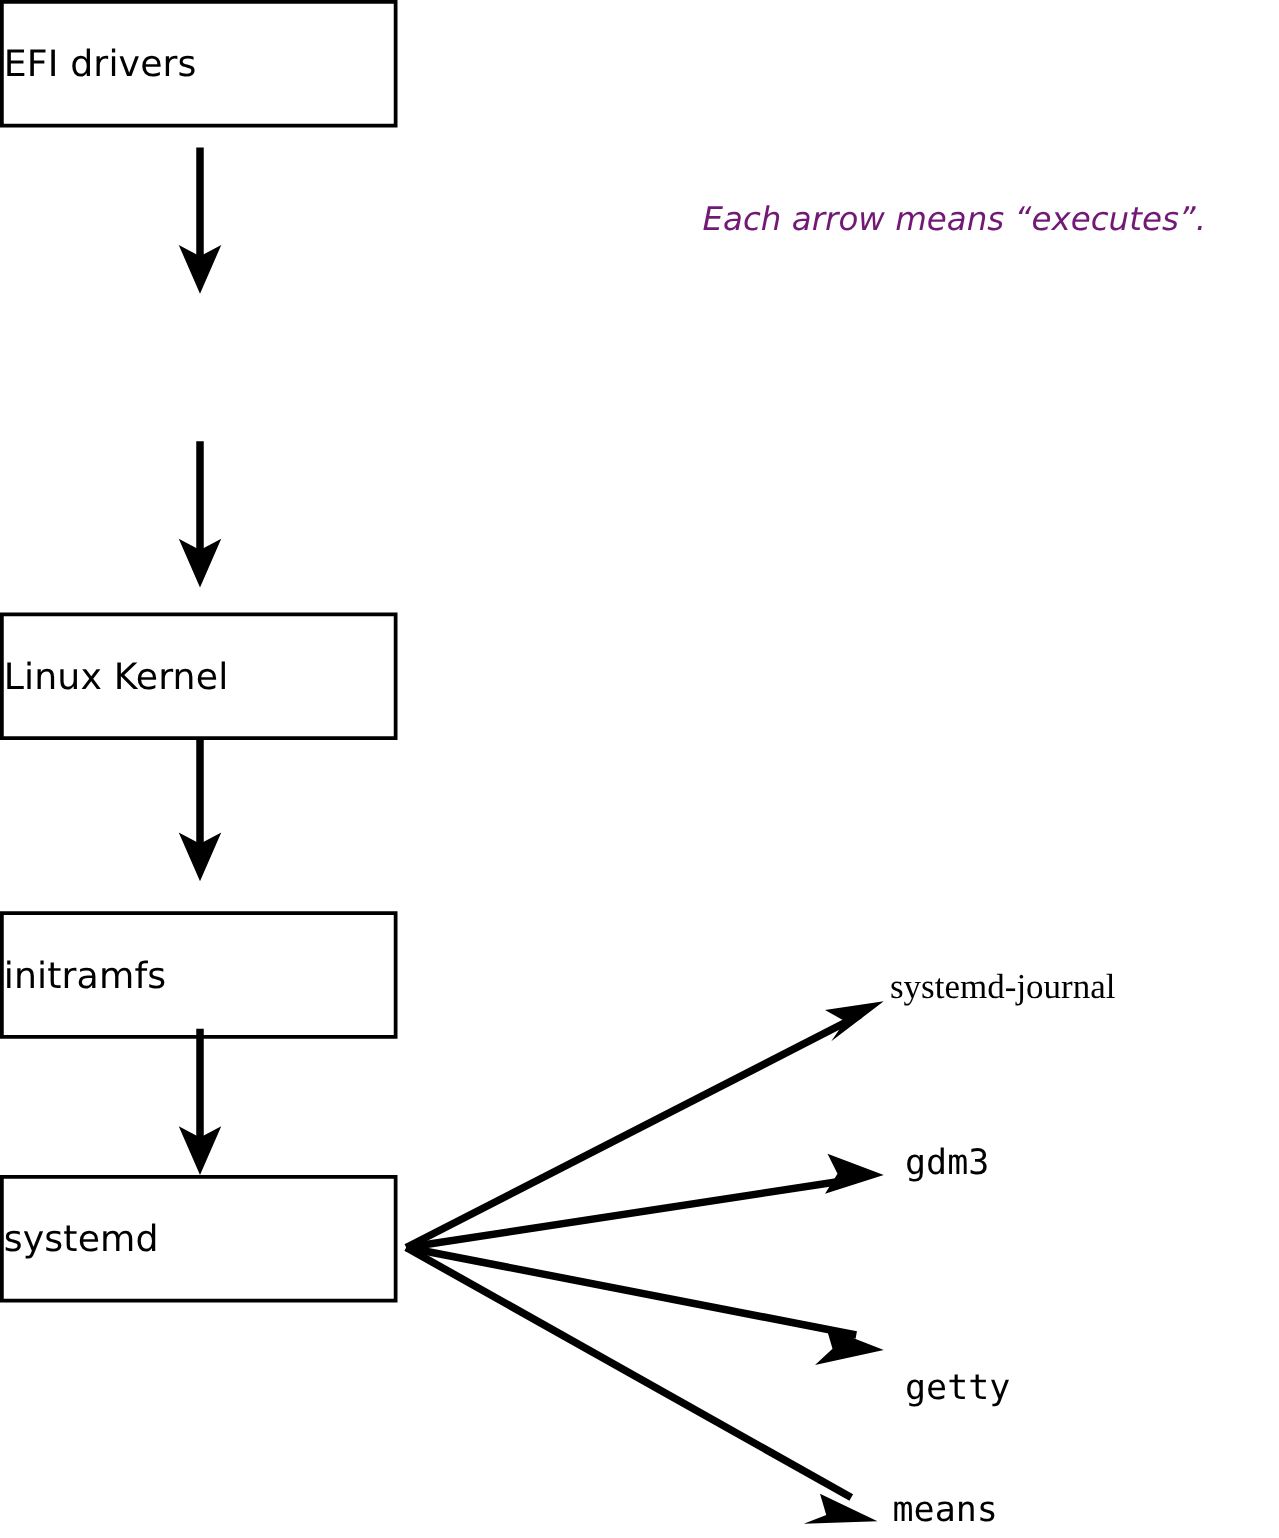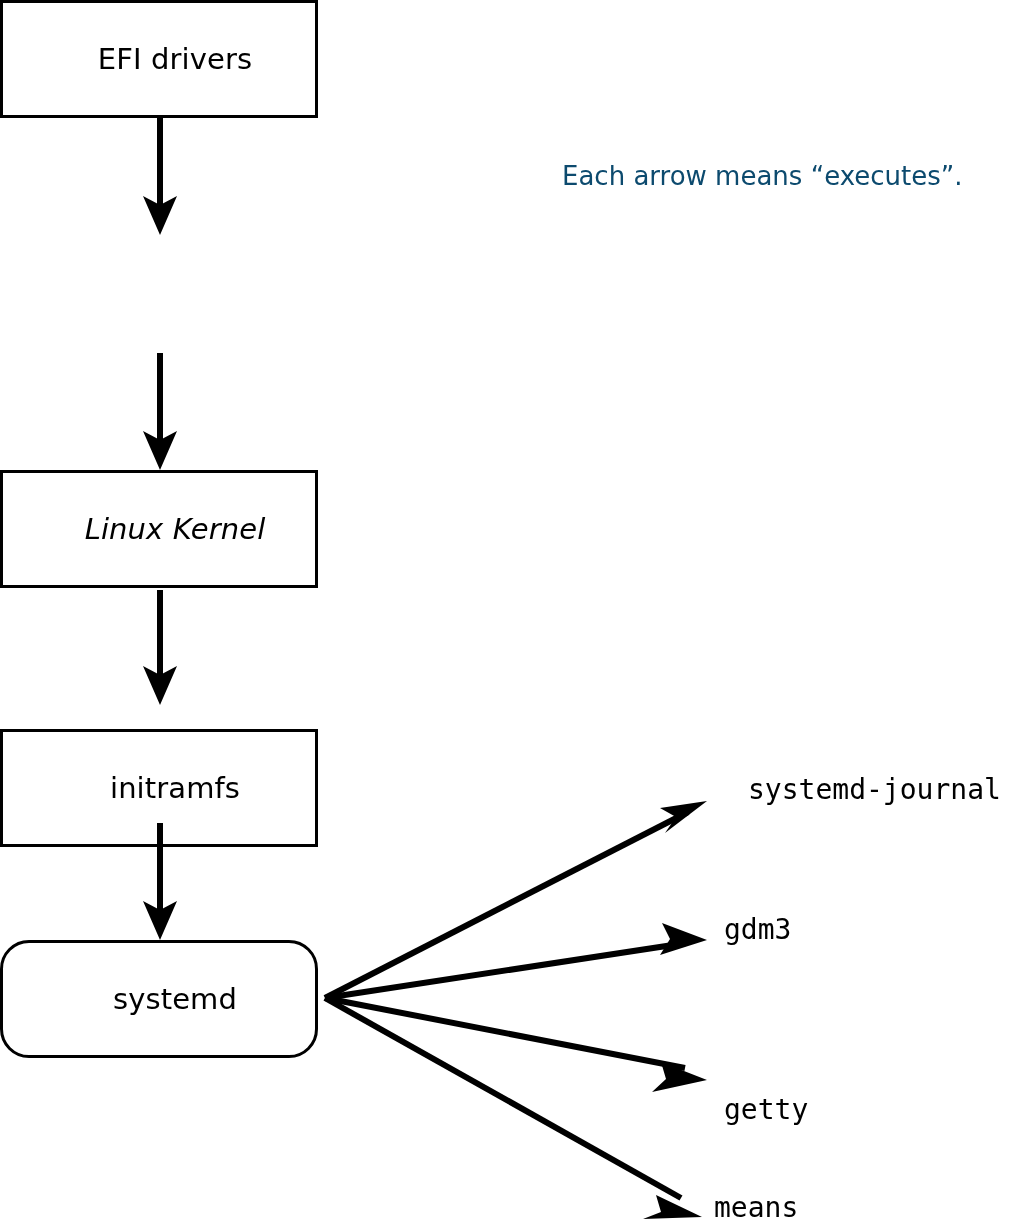--- a/index.html
+++ b/index.html
@@ -17,77 +17,77 @@
     width: 1023px;
     height: 1230px;
     background: #ffffff;
     overflow: hidden;
   }
   
   .stage-box {
     position: absolute;
     left: 0px;
     width: 318px;
-    height: 118px;
+    height: 102px;
     box-sizing: border-box;
     border: 3px solid #000000;
     background: #ffffff;
     display: flex;
     align-items: center;
-    justify-content: center;
-    padding-left: 32px;
+    justify-content: flex-start;
   }
   .stage-label {
     font-family: "DejaVu Sans", "Liberation Sans", sans-serif;
     font-size: 29px;
     line-height: 1;
     color: #000000;
     font-weight: 400;
     letter-spacing: 0.1px;
     white-space: nowrap;
   }
   #box-efi-drivers    { top: 0px;   }
   #box-bootloader     { top: 235px; }
-  #box-linux-kernel   { top: 470px; font-style: italic; }
+  #box-linux-kernel   { top: 490px; }
   #box-initramfs      { top: 705px; margin-top: 24px; }
-  #box-systemd        { top: 940px; border-radius: 29px; }
+  #box-systemd        { top: 940px; }
 
   
   #arrow-layer {
     position: absolute;
     left: 0;
     top: 0;
     width: 1023px;
     height: 1230px;
     pointer-events: none;
   }
   
   .service-label {
     position: absolute;
     font-family: "DejaVu Sans Mono", "Liberation Mono", monospace;
     font-size: 28px;
     line-height: 1;
     color: #000000;
     white-space: nowrap;
   }
-  #label-systemd-journal { left: 748px; top: 776px; }
+  #label-systemd-journal { left: 712px; top: 776px; font-family: Liberation Serif, serif; }
   #label-gdm3           { left: 724px; top: 916px; }
   #label-getty          { left: 724px; top: 1096px; }
   #label-sshd           { left: 714px; top: 1194px; }
 
   
   #legend-note {
     position: absolute;
     left: 562px;
     top: 163px;
     font-family: "DejaVu Sans", "Liberation Sans", sans-serif;
     font-size: 26px;
     line-height: 1;
-    color: #0c4a6e;
+    color: #701a75;
     white-space: nowrap;
+    font-style: italic;
   }
 </style>
 </head>
 <body>
 
 <div id="diagram-root">
 
   <div class="stage-box" id="box-efi-drivers">
     <span class="stage-label">EFI drivers</span>
   </div>

